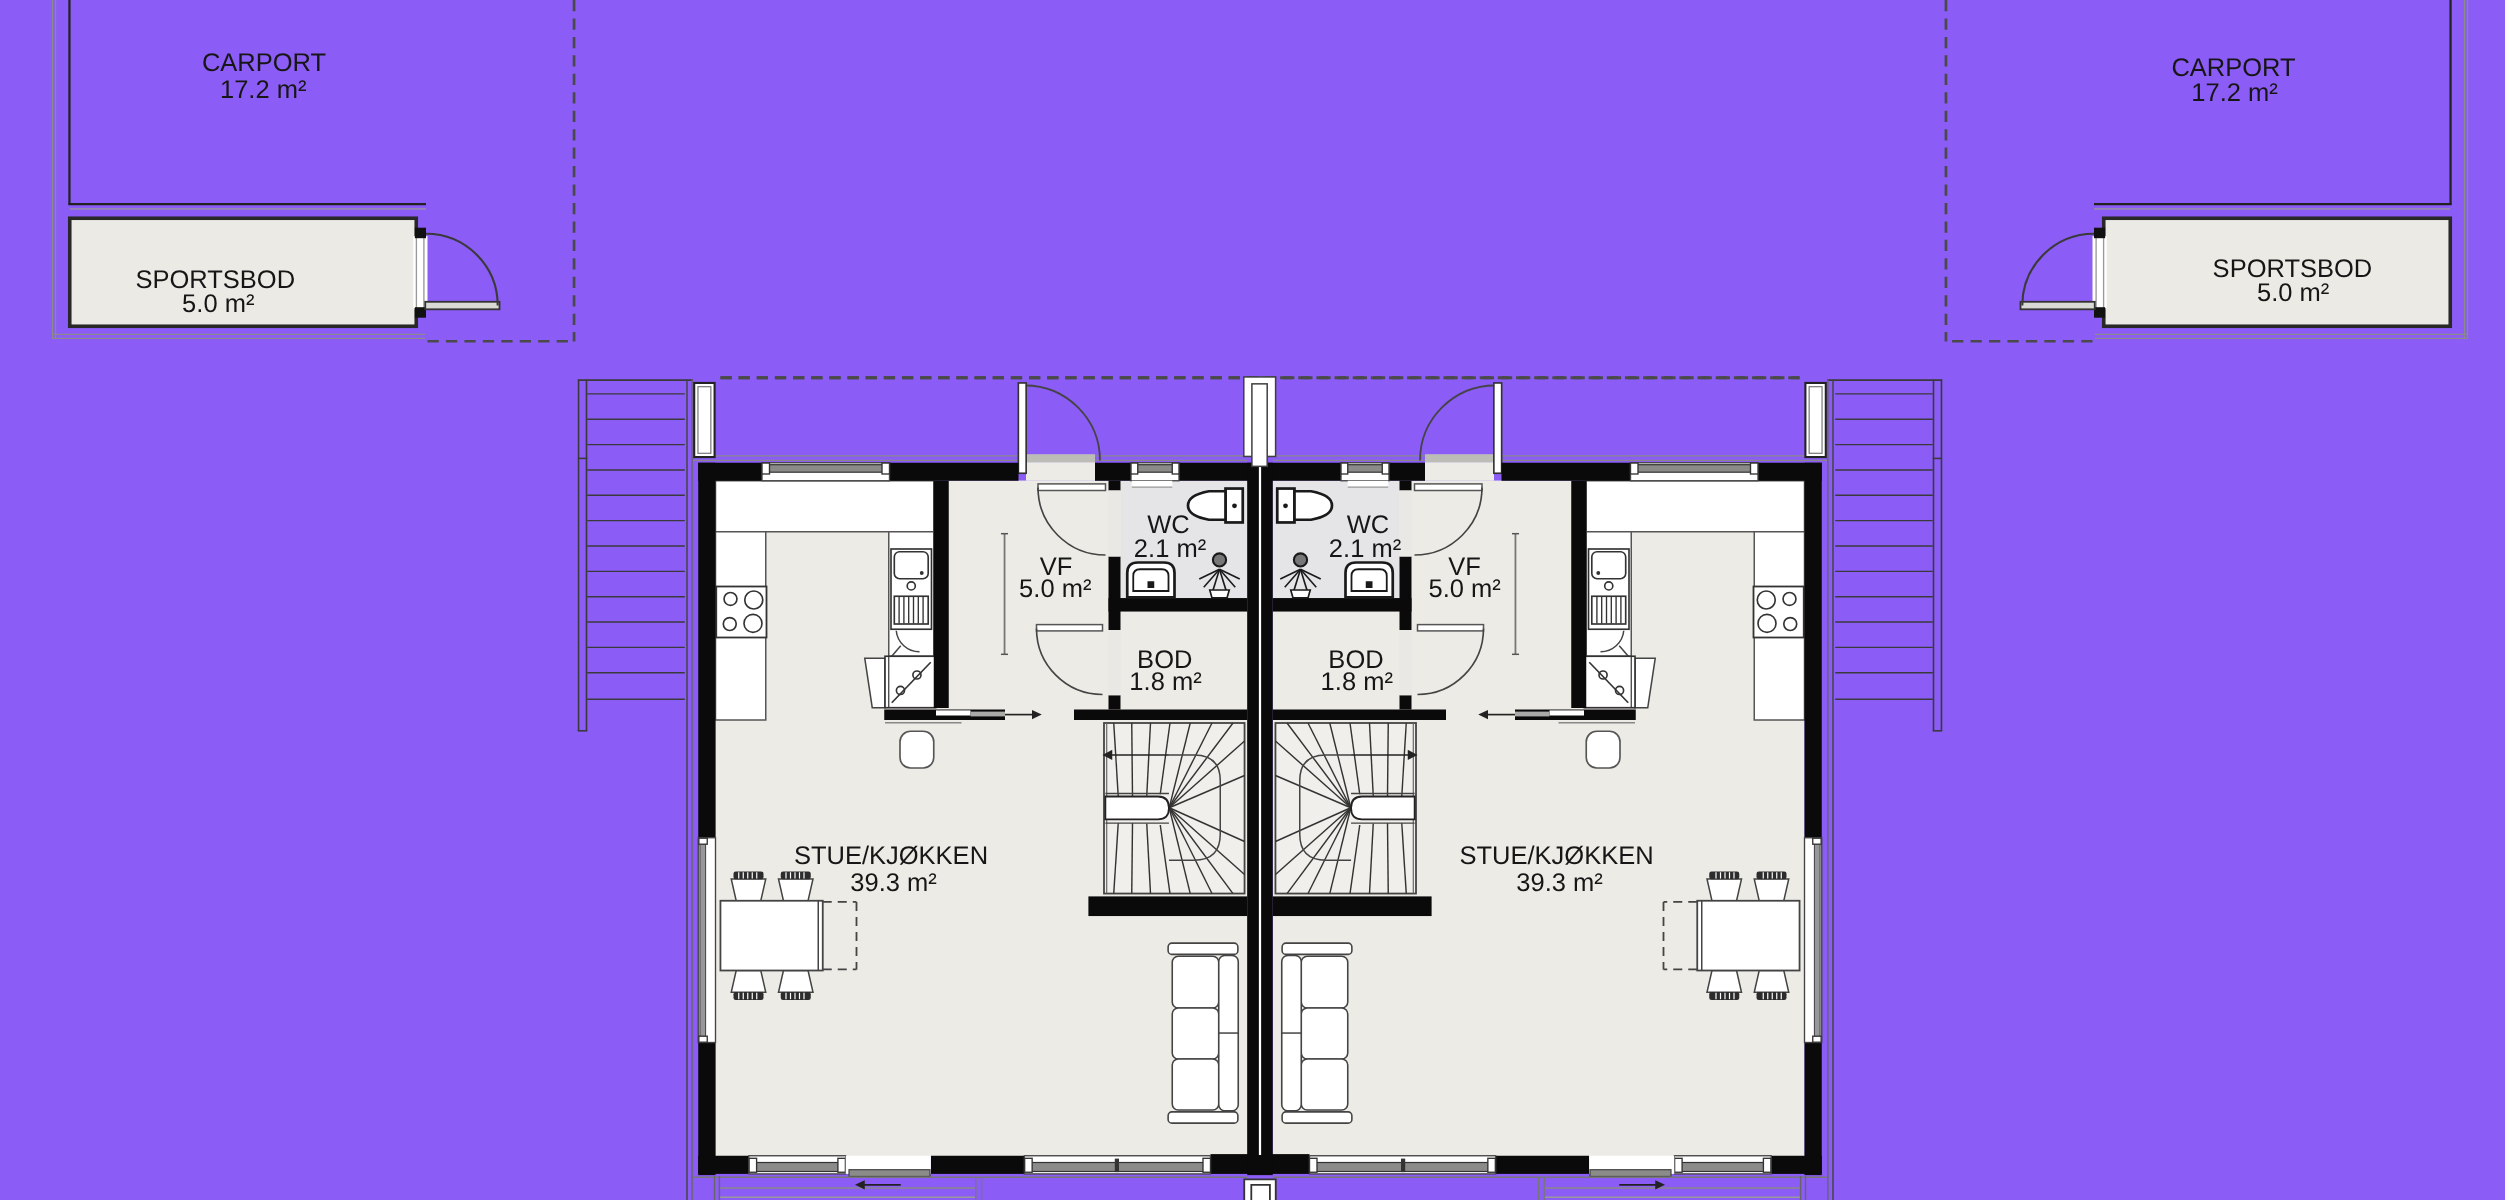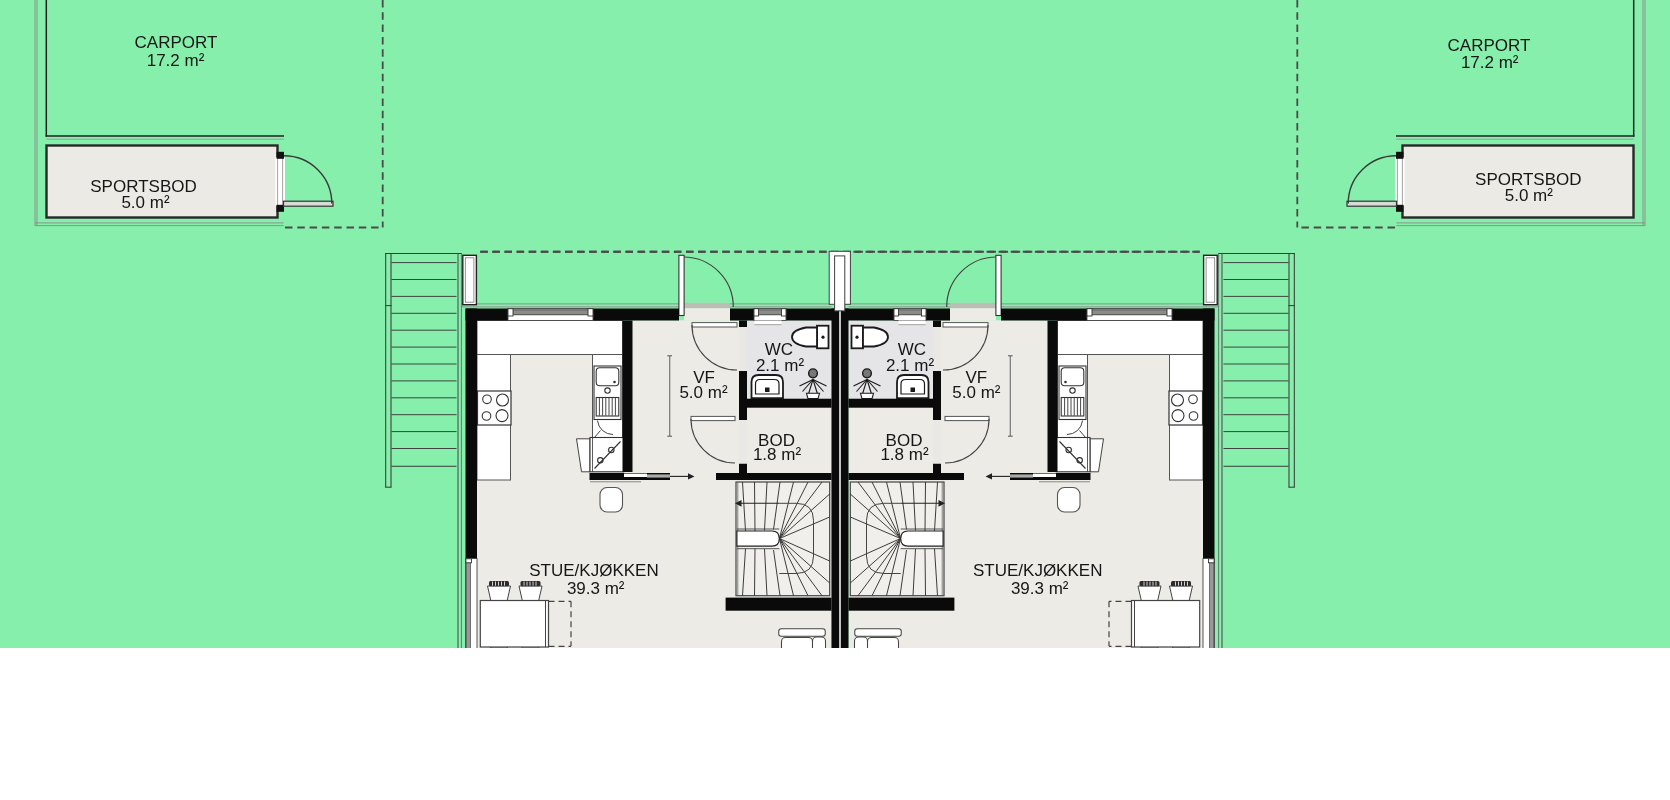--- a/index.html
+++ b/index.html
@@ -1,16 +1,16 @@
 <!DOCTYPE html>
 <html><head>
 <meta charset="utf-8">
 <style>
   html,body{margin:0;padding:0;background:#ffffff;}
-  #plan{position:relative;width:1670px;height:648px;background:#86efac;overflow:hidden;
+  #plan{position:relative;width:1670px;height:800px;background:#8b5cf6;overflow:hidden;
         font-family:"Liberation Sans", sans-serif;}
   svg text{font-family:"Liberation Sans", sans-serif; fill:#161616;}
 </style>
 </head>
 <body>
 <div id="plan">
 <svg width="1670" height="800" viewBox="0 0 1670 800" xmlns="http://www.w3.org/2000/svg">
 
 <g id="carport">
   <line x1="35" y1="0" x2="35" y2="226" stroke="#8a8a8a" stroke-width="0.9"></line>

